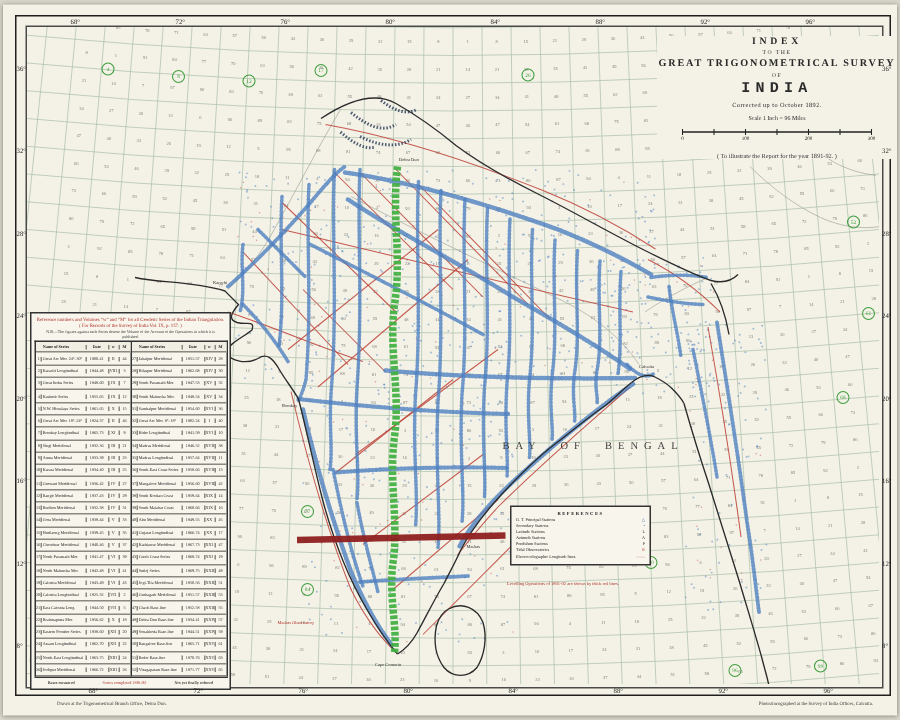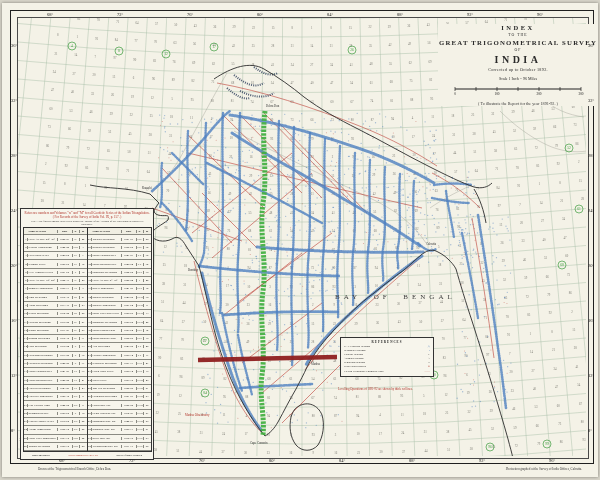--- a/index.html
+++ b/index.html
@@ -8,21 +8,21 @@
   #sheet{position:absolute;left:2px;top:3px;width:596px;height:474px;background:#f4f2e7;box-shadow:0 0 3px rgba(0,0,0,.4);}
   .frame-outer{position:absolute;left:8px;top:7px;width:582px;height:452px;border:1.7px solid #1f1f1f;}
   .frame-inner{position:absolute;left:15px;top:14px;width:570px;height:440px;border:0.6px solid #4a4a4a;}
   #map-svg{position:absolute;left:0;top:0;z-index:1;}
   .ov{position:absolute;z-index:2;}
   
   #title-block{left:436px;top:21px;width:160px;text-align:center;background:#f4f2e7;color:#2a2a2a;}
   .t-index{font-size:6.5px;letter-spacing:2.5px;font-weight:bold;}
   .t-small{font-size:3.8px;letter-spacing:1px;margin-top:1.5px;}
   .t-survey{font-size:6.8px;font-weight:bold;letter-spacing:1.2px;margin-top:2.5px;}
-  .t-india{font-size:10px;font-weight:bold;letter-spacing:3.5px;margin-top:2px;}
+  .t-india{font-size:10px;font-weight:bold;letter-spacing:3.5px;margin-top:2px;font-family:Liberation Mono, monospace;}
   .t-corr{font-size:4.2px;margin-top:2px;letter-spacing:.3px;}
   .t-scale{font-size:4px;margin-top:4px;}
   .t-note{font-size:4.2px;margin-top:2px;color:#3a3a3a;}
   
   #ref-table{left:18px;top:205px;width:132px;height:250px;background:#f7f5ec;border:0.8px solid #333;overflow:hidden;}
   #rt-zoom{zoom:0.5;width:264px;height:500px;font-family:"Liberation Serif",serif;}
   .rt-title{color:#b03228;font-size:6.4px;text-align:center;padding:3px 6px 1px 6px;line-height:1.25;}
   .rt-note{color:#333;font-size:5.4px;text-align:center;padding:1px 8px 2px 8px;line-height:1.2;}
   .rt-grid{display:flex;border-top:0.8px solid #333;margin:0 3px;border-left:0.8px solid #333;border-right:0.8px solid #333;}
   .rt-group{flex:1;border-right:0.8px solid #333;}

